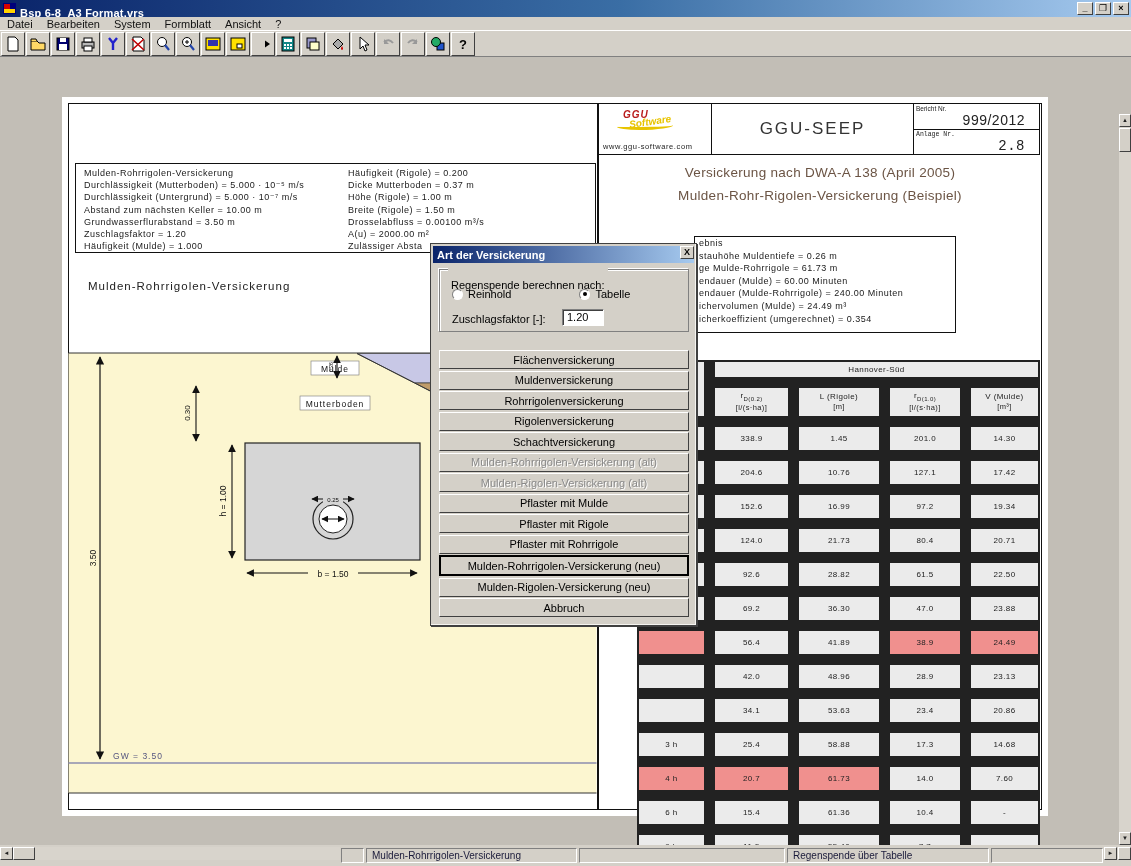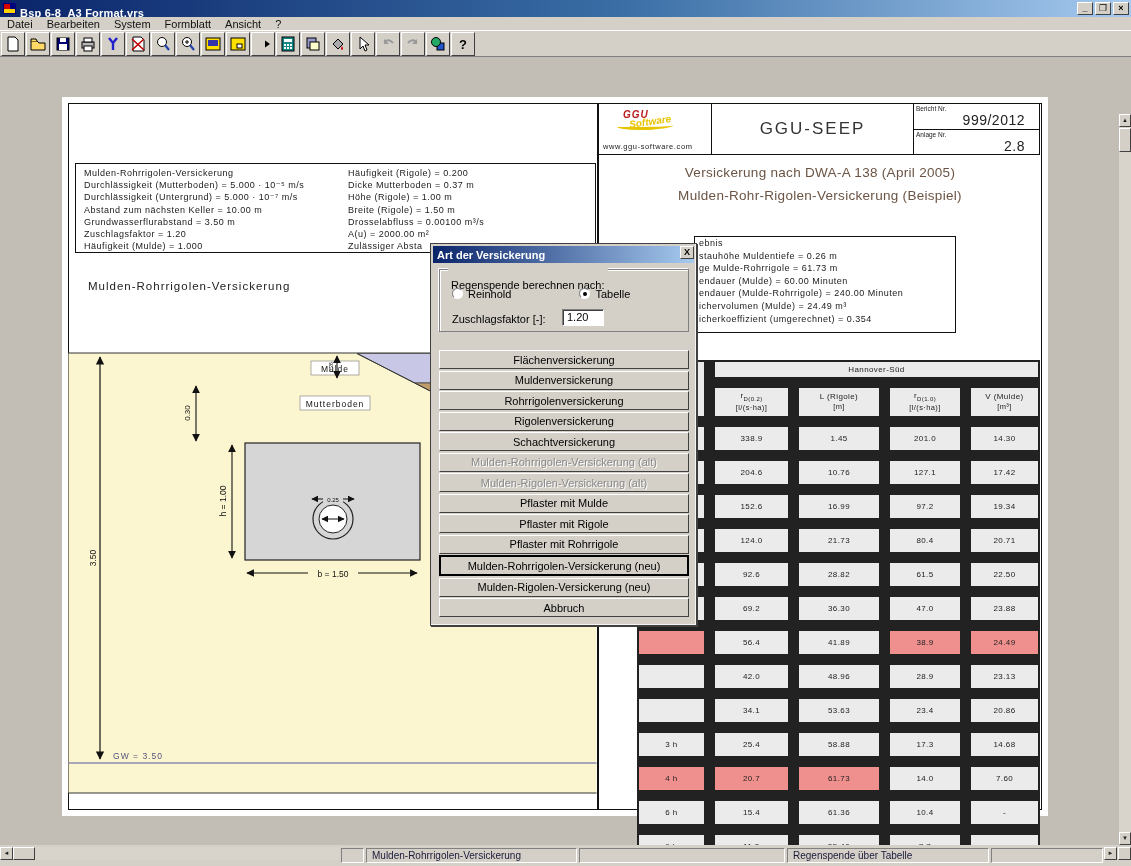--- a/index.html
+++ b/index.html
@@ -37,21 +37,21 @@
   
   #hdrtable { position:absolute; left:536px; top:6px; width:442px; height:52px; border:1.5px solid #111; display:flex; background:#fff; }
   #hdr-logo { width:113px; border-right:1px solid #111; position:relative; }
   .logo-ggu { position:absolute; left:24px; top:5px; font-size:10px; font-weight:bold; font-style:italic; color:#b91c1c; letter-spacing:1px; }
   .logo-swoosh { position:absolute; left:18px; top:18px; width:56px; height:8px; border-bottom:3px solid #e8c400; border-radius:0 0 60% 40%; }
   .logo-soft { position:absolute; left:30px; top:12px; font-size:10px; font-style:italic; color:#e8c400; font-weight:bold; transform:rotate(-8deg); }
   .logo-url { position:absolute; left:4px; bottom:3px; font-size:7.5px; letter-spacing:.6px; color:#222; }
   #hdr-prod { flex:1; display:flex; align-items:center; justify-content:center; font-size:17px; letter-spacing:2px; color:#333; }
   #hdr-right { width:126px; border-left:1px solid #111; display:flex; flex-direction:column; }
   .hdr-cell { flex:1; position:relative; }
-  .hdr-cell + .hdr-cell { border-top:1px solid #111; }
+  .hdr-cell + .hdr-cell { border-top:1px solid #111;font-family:Liberation Mono, monospace; }
   .hdr-lab { position:absolute; left:2px; top:1px; font-size:6.5px; color:#222; }
   .hdr-val { position:absolute; right:14px; top:8px; font-size:14px; color:#222; letter-spacing:.5px; }
 
   
   #parambox { position:absolute; left:13px; top:66px; width:521px; height:90px; border:1.5px solid #111; background:#fff; }
   .pcol { position:absolute; top:3px; font-size:9px; line-height:12.2px; letter-spacing:.5px; color:#1a1a1a; white-space:nowrap; }
   #pcol-l { left:8px; } #pcol-r { left:272px; }
 
   
   #titles { position:absolute; left:538px; top:68px; width:440px; text-align:center; color:#6b5444; }
@@ -84,21 +84,21 @@
   #dlg-title { position:absolute; left:2px; top:2px; right:2px; height:17px;
     background:linear-gradient(to right,#0a246a,#a6caef); color:#fff; font-size:11px; font-weight:bold;
     display:flex; align-items:center; padding-left:4px; }
   #dlg-close { position:absolute; right:2px; top:2px; width:14px; height:13px; background:#d4d0c8;
     border:1px solid; border-color:#fff #404040 #404040 #fff; font-size:9px; font-weight:bold;
     text-align:center; line-height:11px; color:#000; }
   #dlg-group { position:absolute; left:8px; top:25px; width:250px; height:63px;
     border:1px solid #808080; box-shadow:1px 1px 0 #fff inset,-1px -1px 0 #fff; }
   #dlg-group-label { position:absolute; left:8px; top:-7px; background:#d4d0c8; padding:16px 3px; font-size:11px; color:#000; }
   .radio-row { position:absolute; left:12px; top:18px; display:flex; gap:68px; }
-  .radio { display:flex; gap:5px; font-size:11px; color:#000; }
+  .radio { display:flex; align-items:center; gap:5px; font-size:11px; color:#000; }
   .rdot { width:11px; height:11px; border-radius:50%; background:#fff; border:1px solid;
     border-color:#808080 #fff #fff #808080; position:relative; }
   .rdot.sel::after { content:""; position:absolute; left:2.5px; top:2.5px; width:4px; height:4px; border-radius:50%; background:#000; }
   #dlg-factor-label { position:absolute; left:12px; top:43px; font-size:11px; color:#000; }
   #dlg-factor-input { position:absolute; left:122px; top:39px; width:42px; height:17px; background:#fff;
     border:1px solid; border-color:#808080 #fff #fff #808080; box-shadow:1px 1px 0 #404040 inset;
     font-size:11px; padding:1px 0 0 4px; color:#000; }
   #dlg-buttons { position:absolute; left:8px; top:106px; width:250px; }
   .dbtn { height:19px; margin-bottom:1.5px; background:#d4d0c8; border:1px solid;
     border-color:#fff #404040 #404040 #fff; box-shadow:1px 1px 0 #808080 inset? ;

